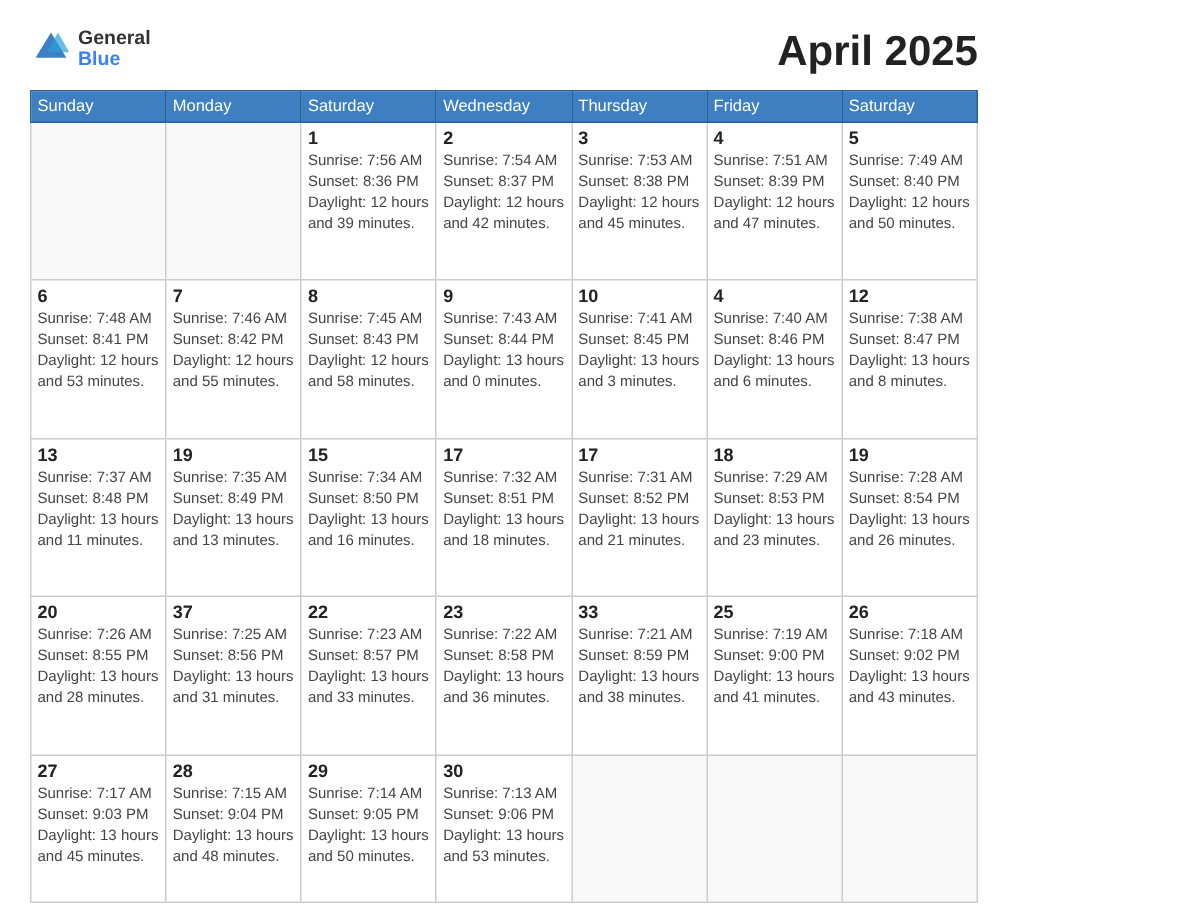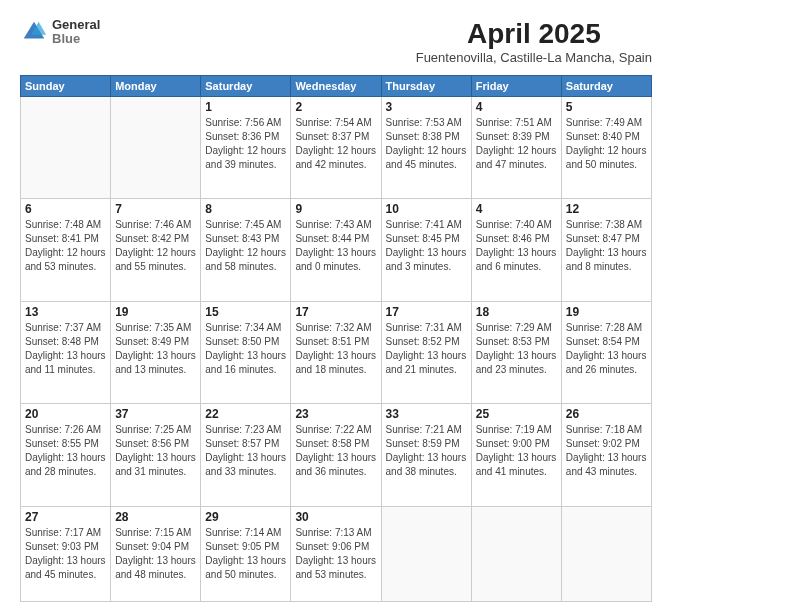--- a/index.html
+++ b/index.html
@@ -29,27 +29,27 @@
       gap: 4px;
     }
     .logo-text {
       display: flex;
       flex-direction: column;
       font-size: 13px;
       font-weight: bold;
       line-height: 1.1;
     }
     .logo-text span:first-child { color: #333; }
-    .logo-text span:last-child { color: #737373; }
+    .logo-text span:last-child { color: #3b82f6; }
     .logo-icon {
       width: 28px;
       height: 28px;
     }
     .title-block {
-      text-align: center;
+      text-align: left;
     }
     .title-block h1 {
       font-size: 28px;
       font-weight: bold;
       color: #222;
     }
     .title-block h2 {
       font-size: 13px;
       font-weight: normal;
       color: #444;
@@ -57,21 +57,21 @@
     .calendar {
       flex: 1;
       border-collapse: collapse;
       width: 100%;
       table-layout: fixed;
     }
     .calendar th {
       background: #3d7fc1;
       color: #fff;
       font-size: 11px;
-      font-weight: bold;
+      font-weight: normal;
       padding: 4px 4px;
       text-align: left;
       border: 1px solid #2a6098;
     }
     .calendar td {
       border: 1px solid #ccc;
       vertical-align: top;
       padding: 3px 4px;
       font-size: 9.5px;
       color: #333;
@@ -107,21 +107,20 @@
         <polygon points="15,4 26,22 4,22" fill="#3d7fc1"></polygon>
         <polygon points="20,4 28,18 12,18" fill="#2a9fd8" opacity="0.7"></polygon>
       </svg>
       <div class="logo-text">
         <span>General</span>
         <span>Blue</span>
       </div>
     </div>
     <div class="title-block">
       <h1>April 2025</h1>
-      <h2>Fuentenovilla, Castille-La Mancha, Spain</h2>
     </div>
   </div>
 
   <table class="calendar">
     <thead>
       <tr>
         <th>Sunday</th>
         <th>Monday</th>
         <th>Saturday</th>
         <th>Wednesday</th>

